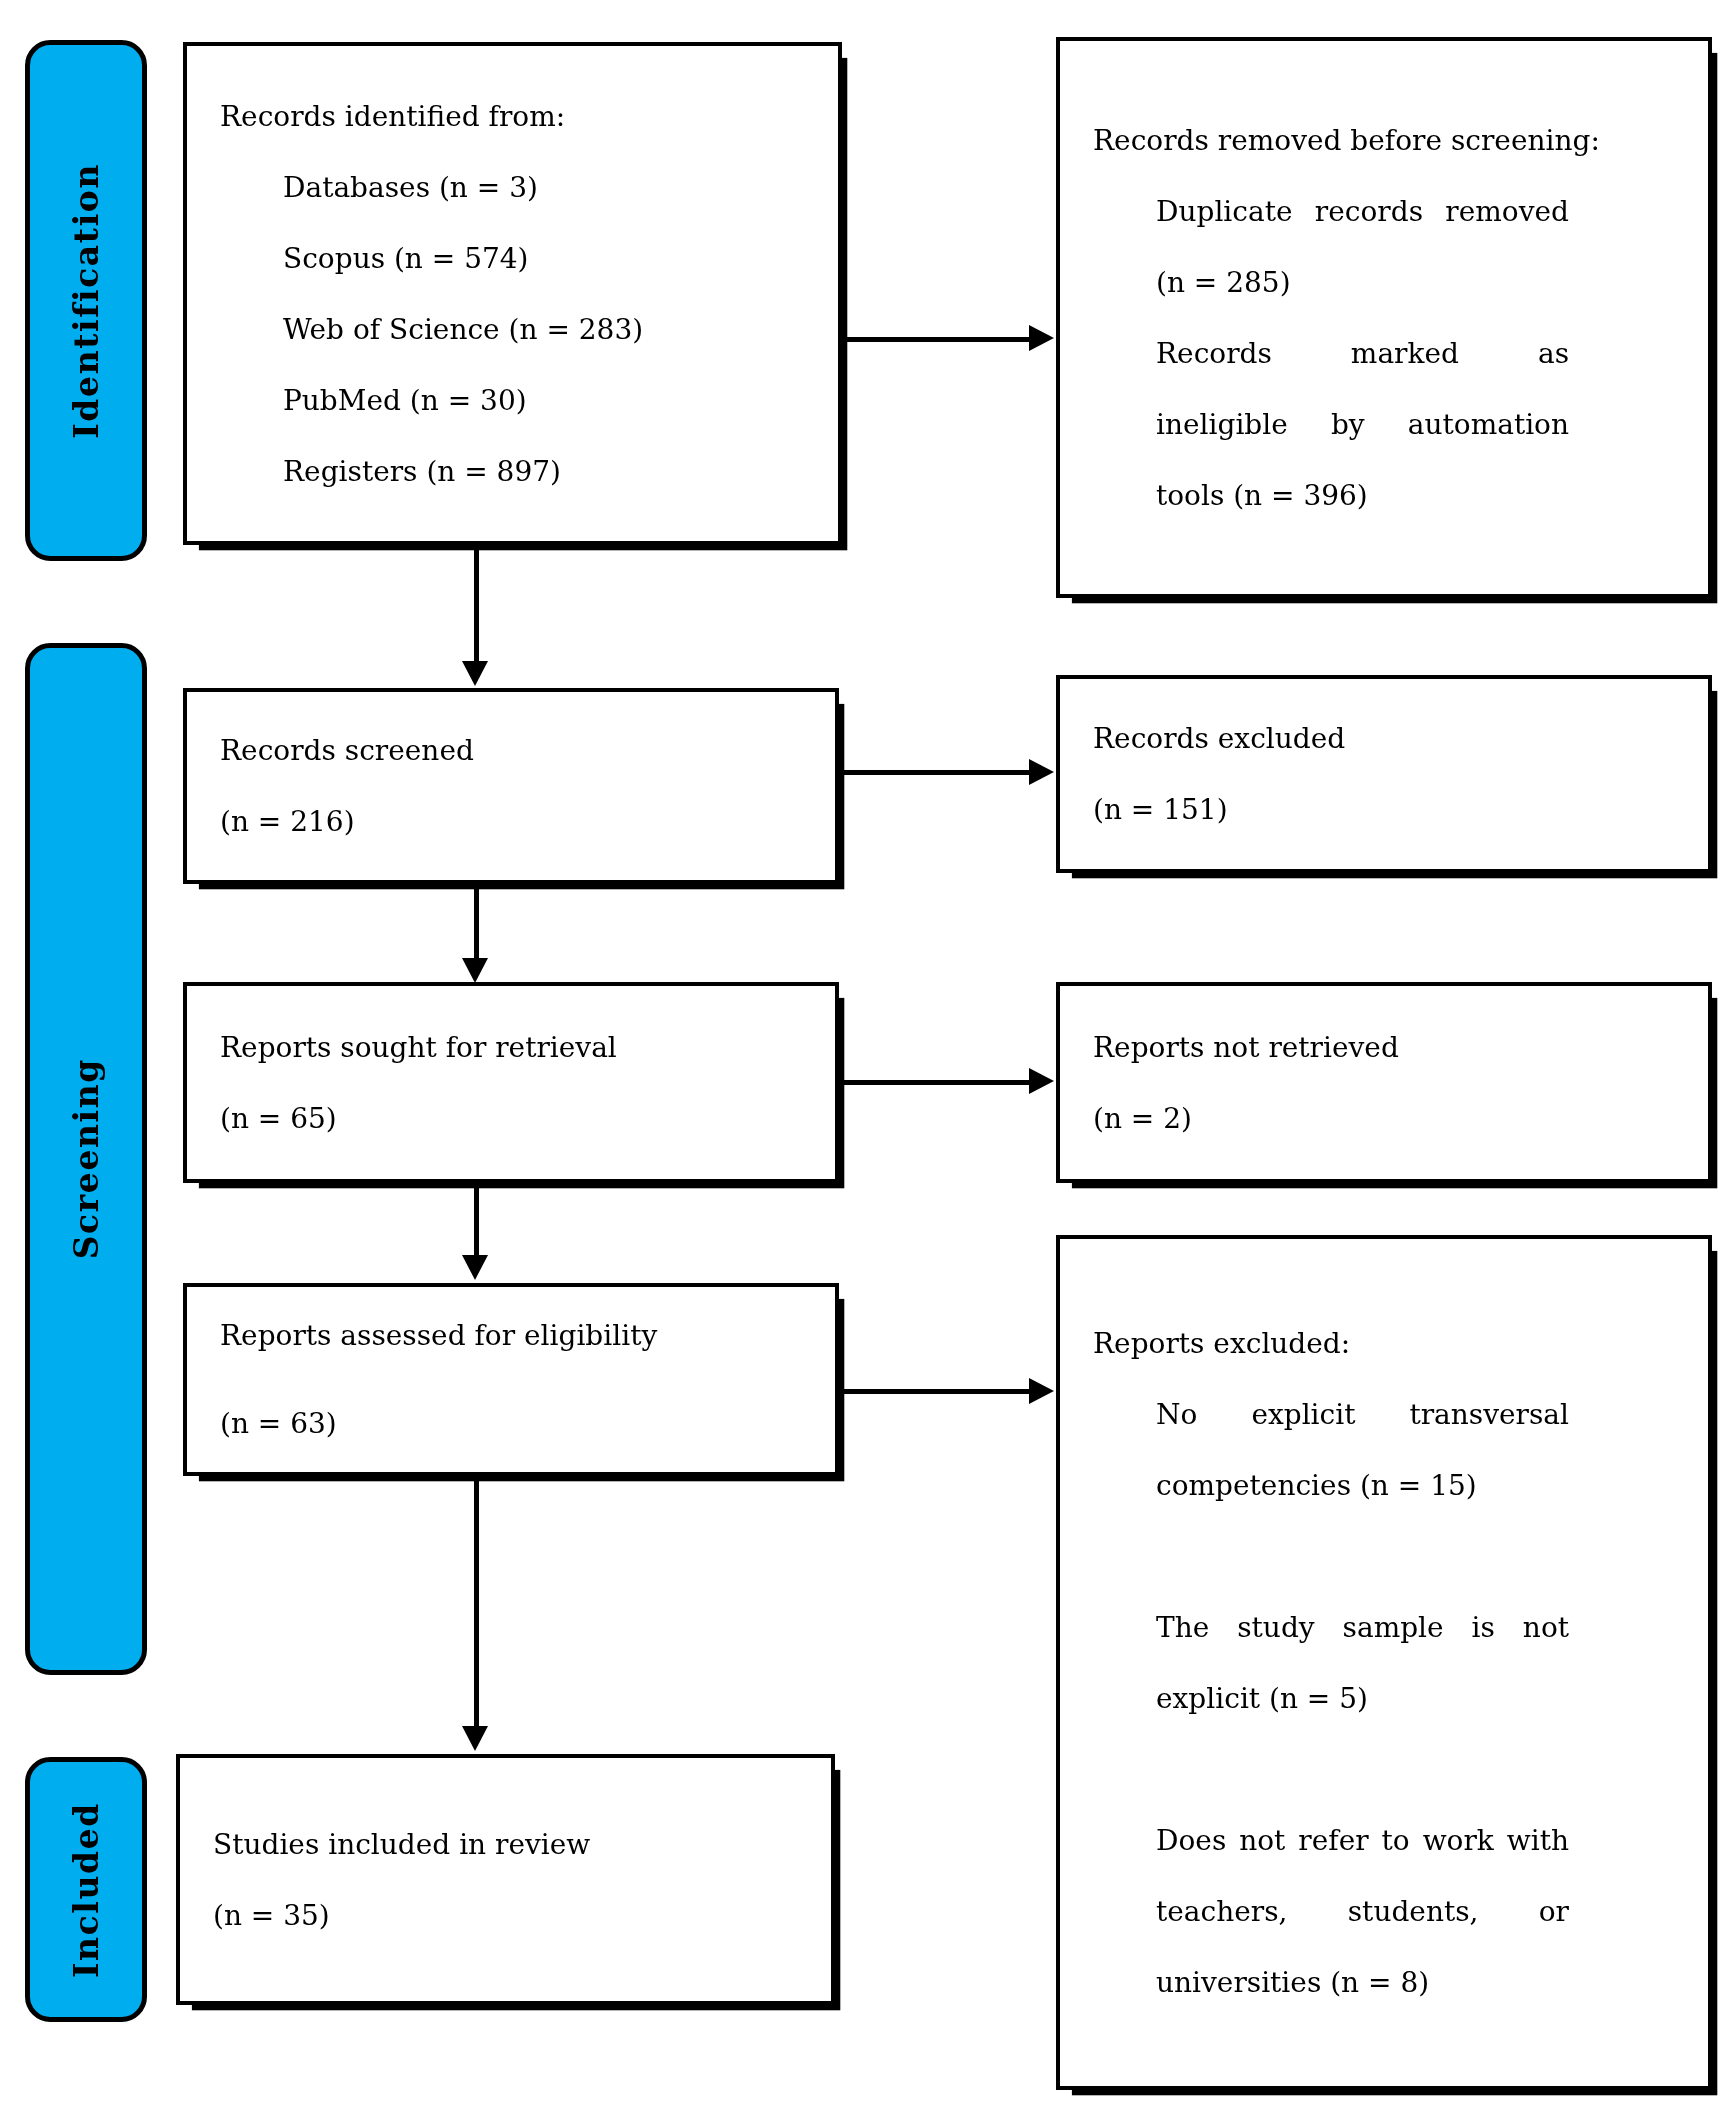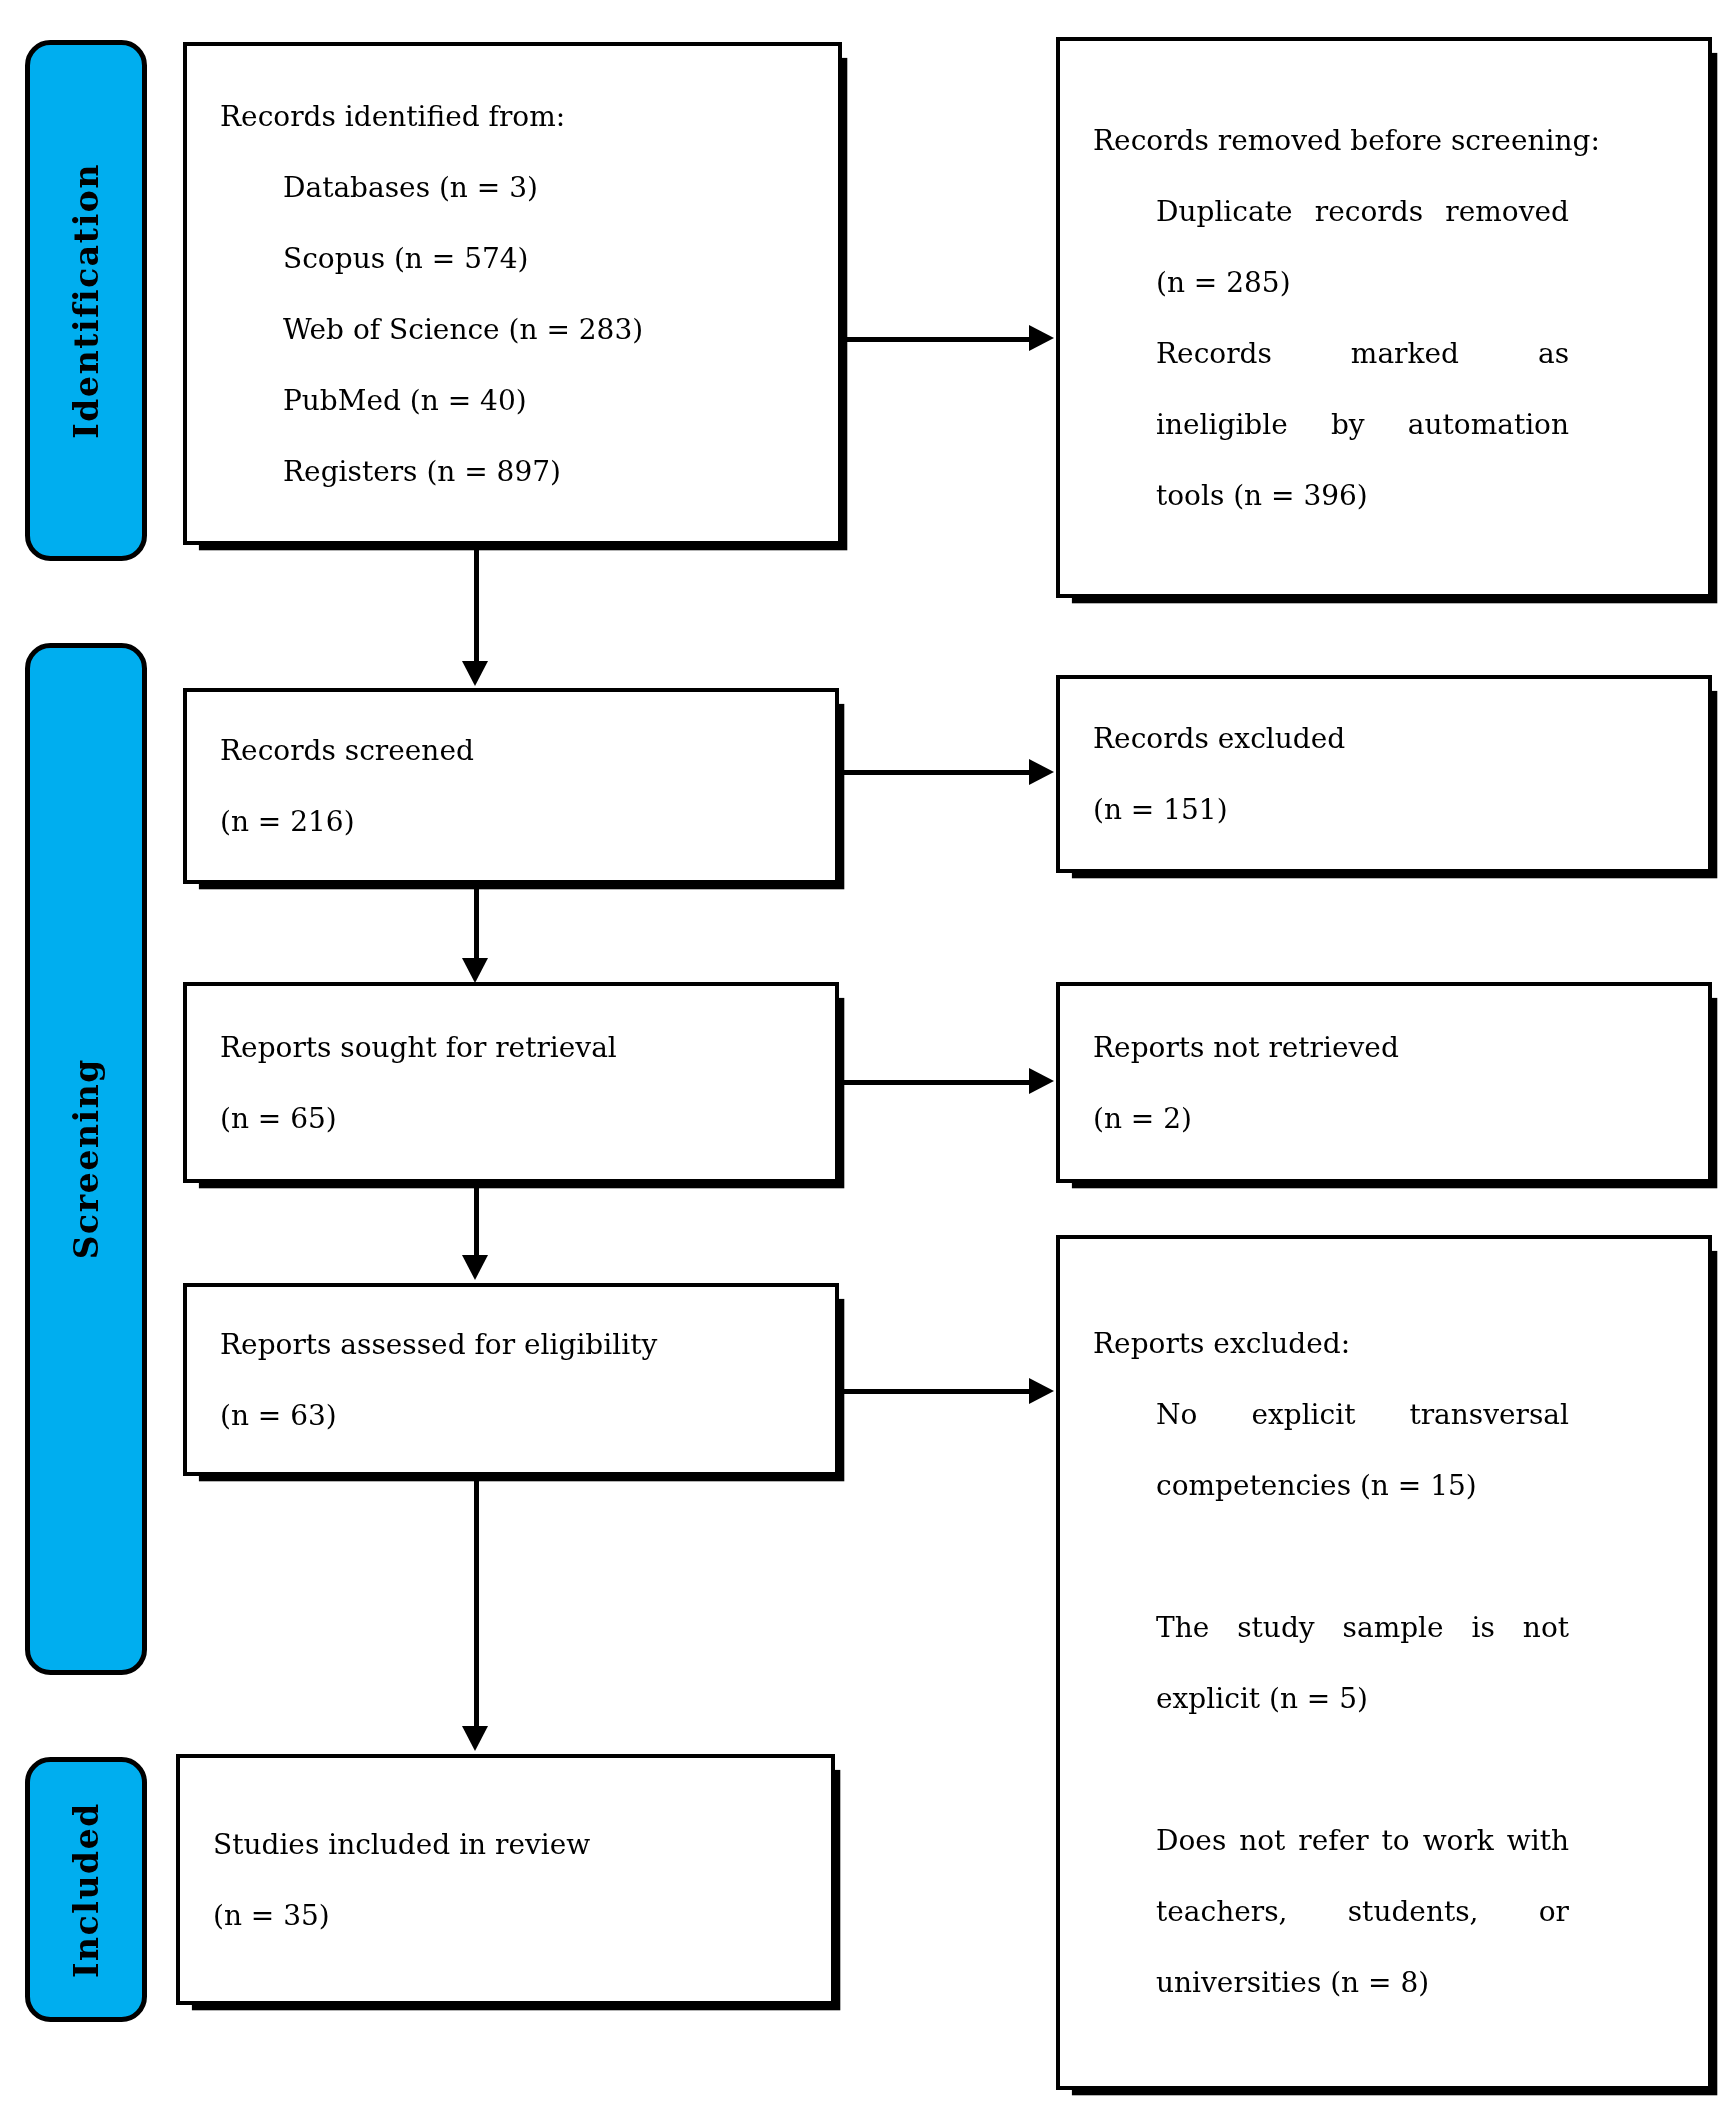--- a/index.html
+++ b/index.html
@@ -78,21 +78,21 @@
   </div>
   <div class="stage" style="left:25.4px;top:1757px;width:122px;height:265px;">
     <span class="vtext">Included</span>
   </div>
 
   <div class="box" style="left:183px;top:42px;width:659px;height:503px;">
     <div class="line">Records identified from:</div>
     <div class="line item">Databases (n = 3)</div>
     <div class="line item">Scopus (n = 574)</div>
     <div class="line item">Web of Science (n = 283)</div>
-    <div class="line item">PubMed (n = 40)</div>
+    <div class="line item">PubMed (n = 30)</div>
     <div class="line item">Registers (n = 897)</div>
   </div>
 
   <div class="box" style="left:1056px;top:37px;width:656px;height:561px;">
     <div class="line">
       <span>Records removed </span><span class="it">before screening</span><span>:</span>
     </div>
     <div class="line item just">Duplicate records removed (n = 285)</div>
     <div class="line item just">Records marked as ineligible by automation tools (n = 396)</div>
   </div>
@@ -110,21 +110,21 @@
   <div class="box" style="left:183px;top:982px;width:656px;height:201px;">
     <div class="line">Reports sought for retrieval</div>
     <div class="line">(n = 65)</div>
   </div>
 
   <div class="box" style="left:1056px;top:982px;width:656px;height:201px;">
     <div class="line">Reports not retrieved</div>
     <div class="line">(n = 2)</div>
   </div>
 
-  <div class="box" style="left:183px;top:1283px;width:656px;height:193px;">
+  <div class="box" style="left:183px;top:1283px;width:656px;height:193px;justify-content:space-between;">
     <div class="line">Reports assessed for eligibility</div>
     <div class="line">(n = 63)</div>
   </div>
 
   <div class="box" style="left:1056px;top:1235px;width:656px;height:855px;">
     <div class="line">Reports excluded:</div>
     <div class="line item just">No explicit transversal competencies (n = 15)</div>
     <div class="line item just gap">The study sample is not explicit (n = 5)</div>
     <div class="line item just gap">Does not refer to work with teachers, students, or universities (n = 8)</div>
   </div>

